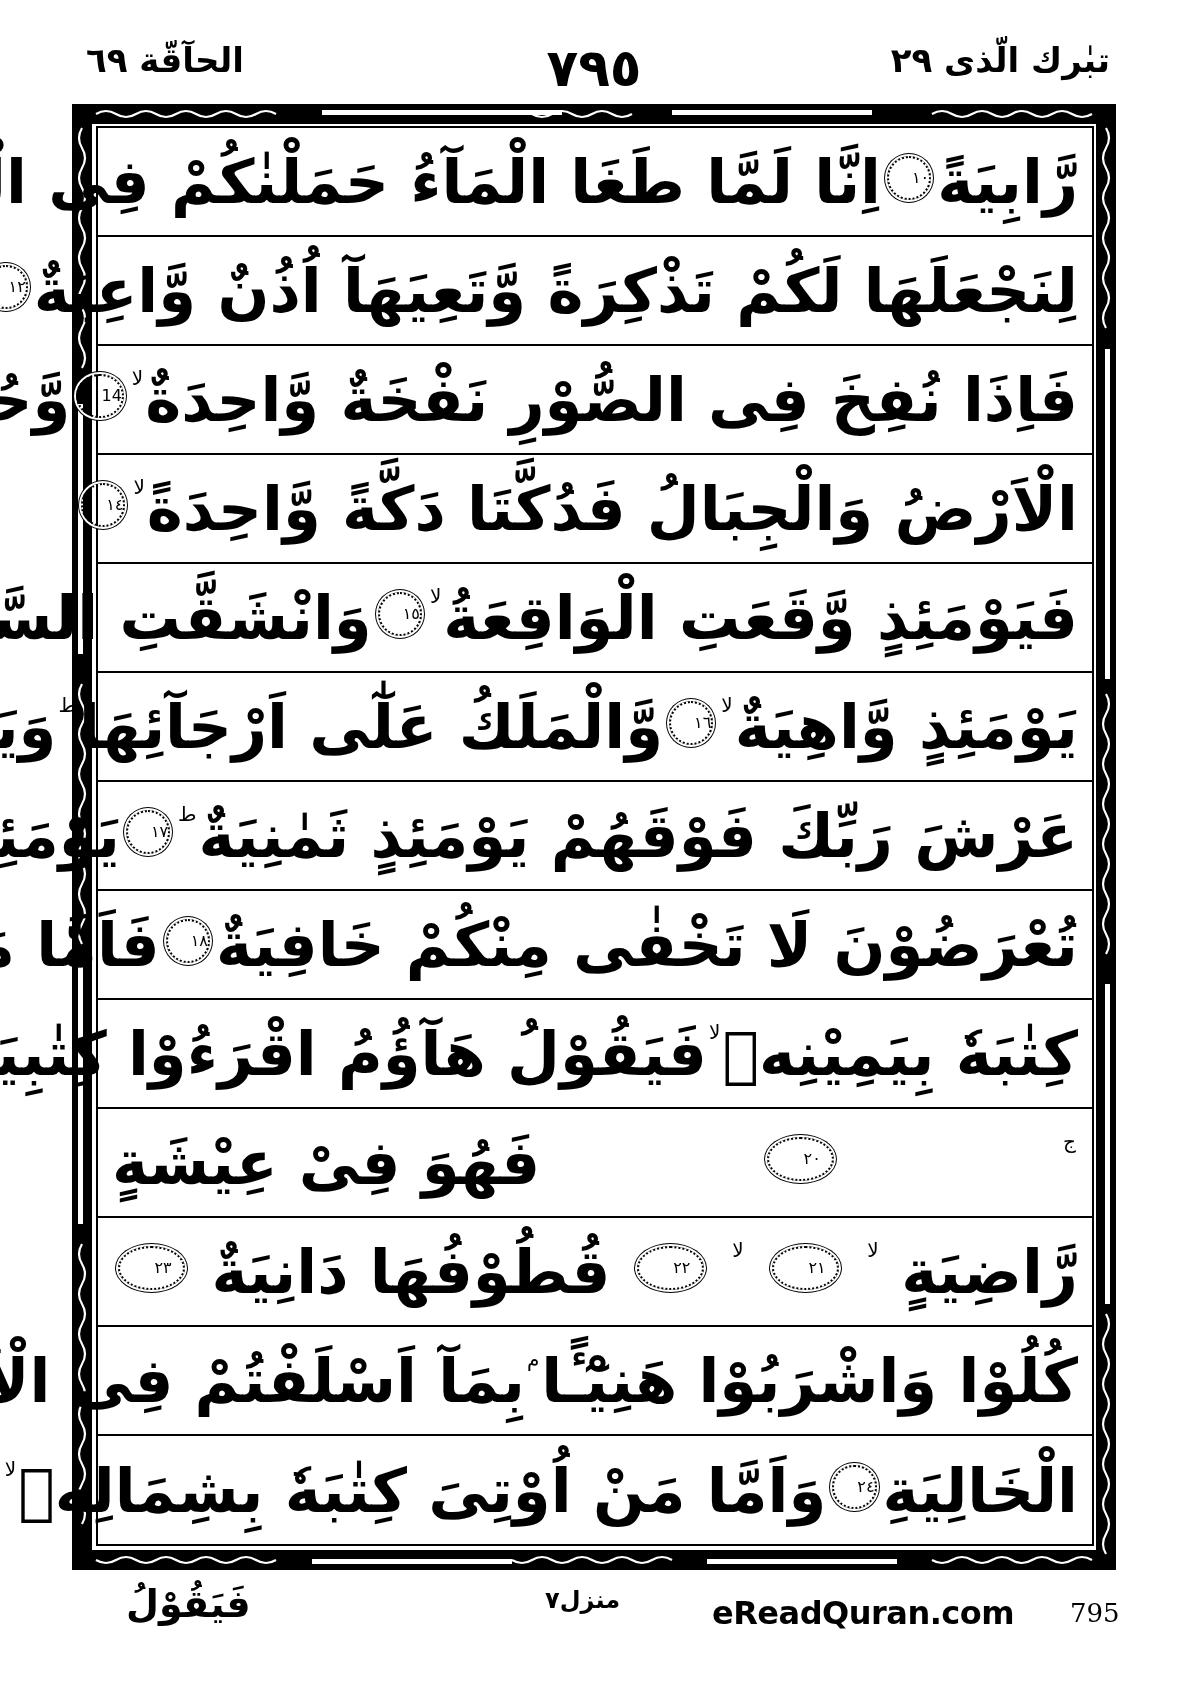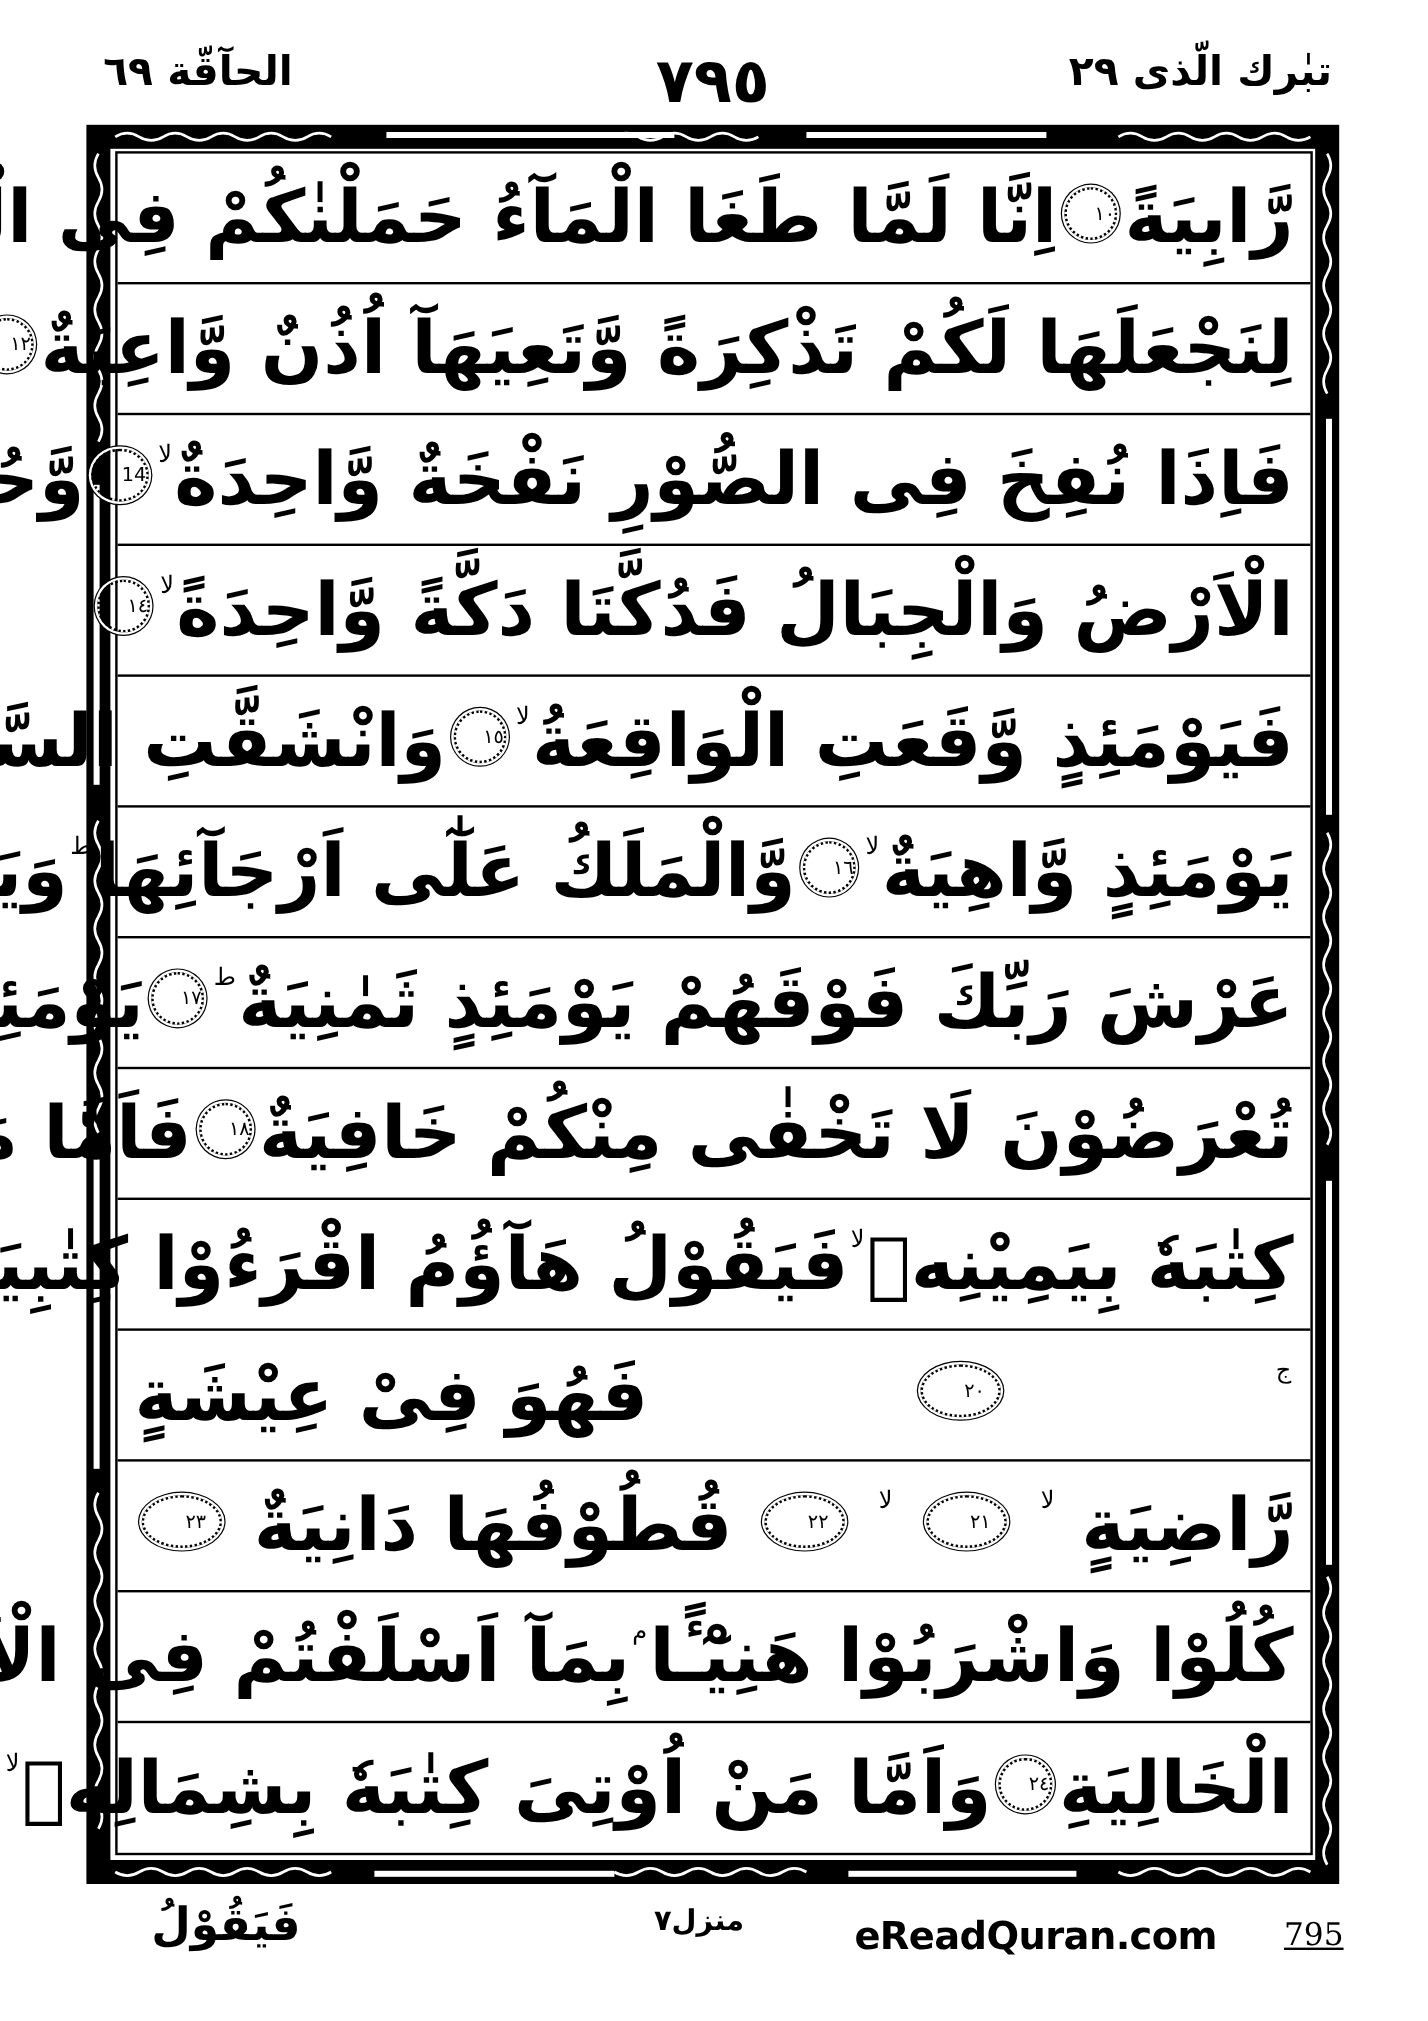--- a/index.html
+++ b/index.html
@@ -17,21 +17,21 @@
   .panel { position: absolute; left: 96px; top: 126px; width: 998px; height: 1420px; border: 2px solid #000; box-sizing: border-box; background: #fff; }
   .line { position: absolute; left: 0; width: 100%; height: 109px; box-sizing: border-box; border-bottom: 2px solid #000; display: flex; align-items: center; justify-content: space-between; direction: rtl; padding: 0 14px; }
   .line:last-child { border-bottom: none; }
   .seg { font-family: "DejaVu Sans", sans-serif; font-size: 61px; font-weight: bold; line-height: 1; white-space: nowrap; }
   .ayah { display: inline-flex; align-items: center; justify-content: center; width: 40px; height: 40px; border-radius: 50%; border: 2px dotted #000; box-shadow: 0 0 0 2px #fff, 0 0 0 3px #000; font-size: 16px; font-weight: normal; margin: 0 6px; vertical-align: middle; position: relative; top: -4px; padding-left: 23px; }
   .mark { font-size: 20px; font-weight: normal; vertical-align: top; position: relative; top: -22px; margin: 0 2px; }
 
   .footer-catch { position: absolute; left: 78px; top: 1582px; font-size: 38px; font-weight: bold; direction: rtl; margin-left: 48px; }
   .footer-manzil { position: absolute; left: 545px; top: 1586px; font-size: 24px; font-weight: bold; direction: rtl; }
   .footer-site { position: absolute; left: 712px; top: 1594px; font-family: "DejaVu Sans", sans-serif; font-size: 32px; font-weight: bold; letter-spacing: -0.5px; }
-  .footer-num { position: absolute; left: 1070px; top: 1598px; font-family: "DejaVu Serif", serif; font-size: 26px; text-decoration: underline; }
+  .footer-num { position: absolute; left: 1070px; top: 1598px; font-family: "DejaVu Serif", serif; font-size: 26px; }
 </style>
 </head>
 <body>
 
 <div class="header">
   <div class="header-surah">الحآقّة ٦٩</div>
   <div class="header-page">٧٩٥</div>
   <div class="header-juz">تبٰرك الّذى ٢٩</div>
 </div>
 

